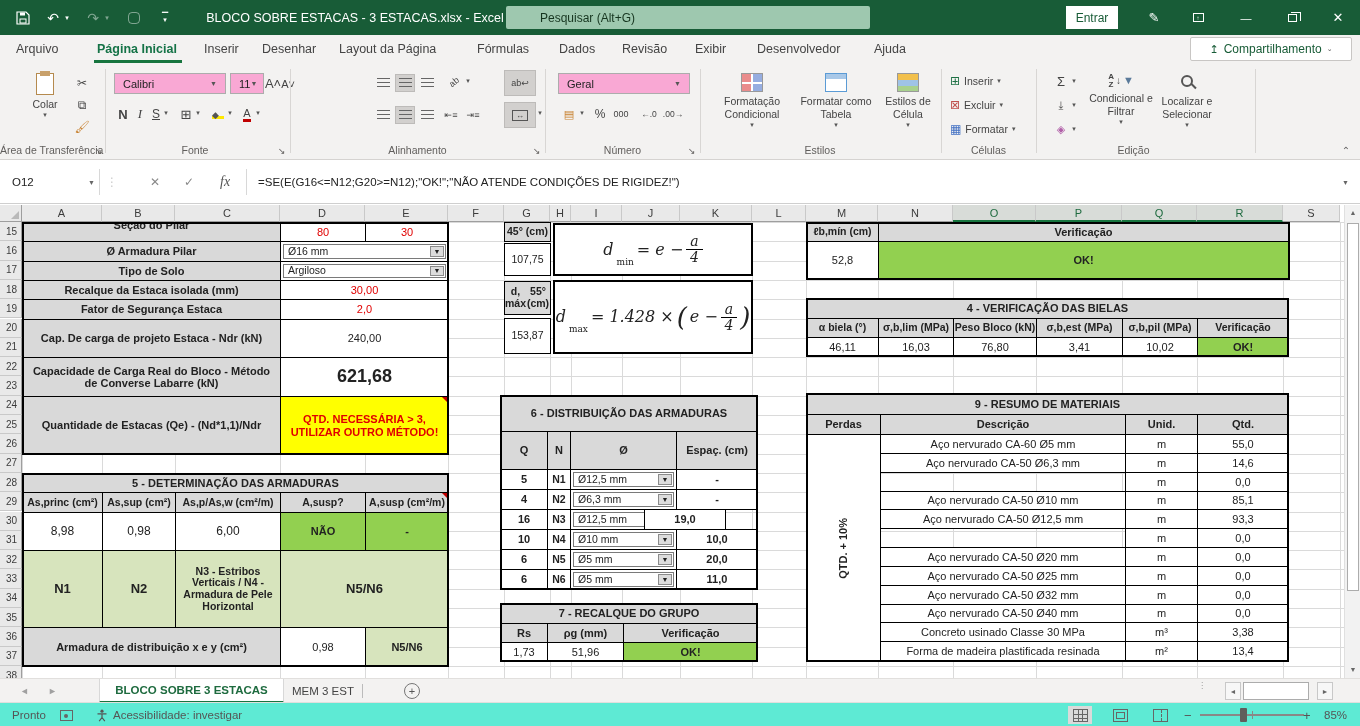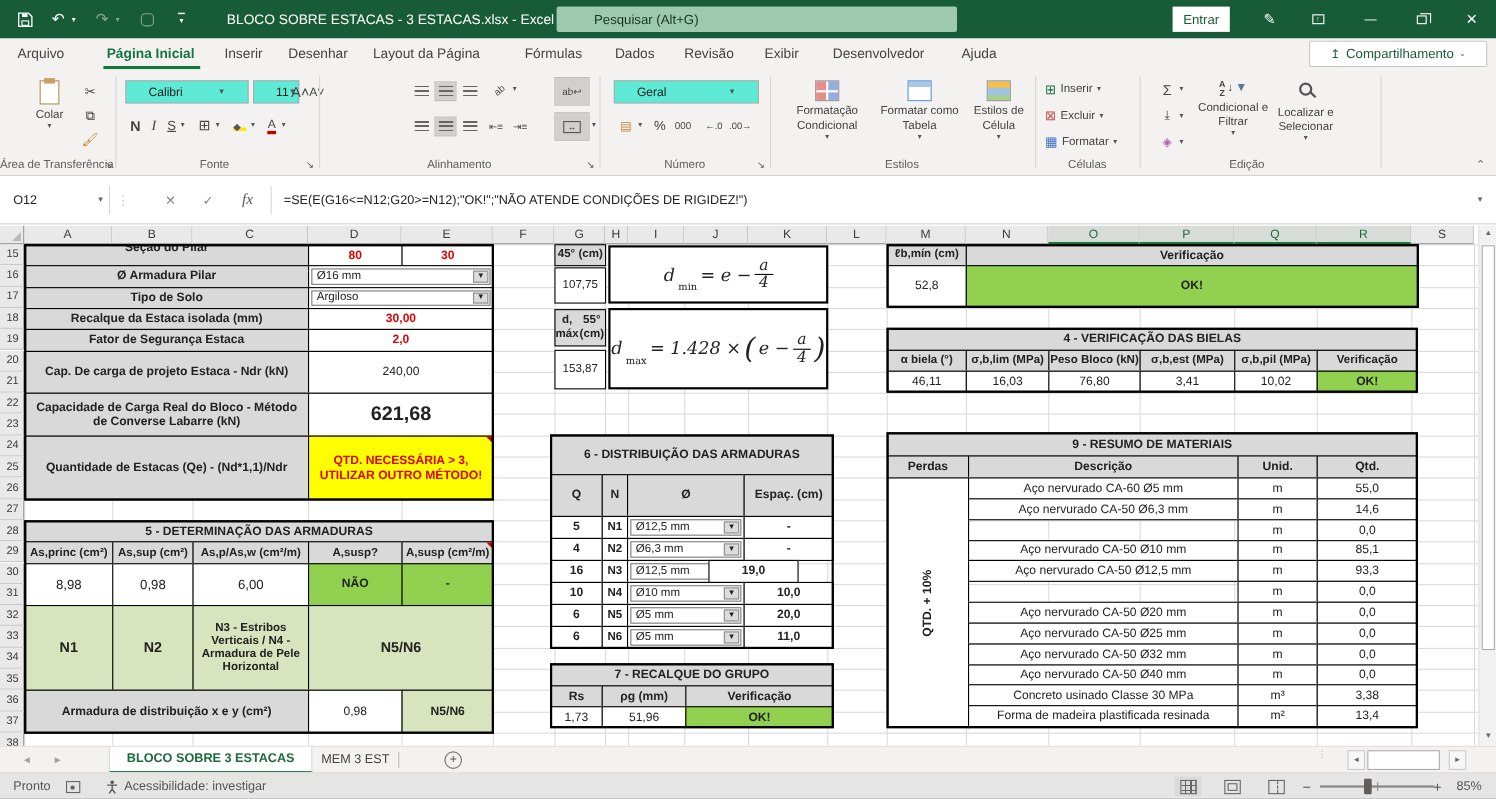--- a/index.html
+++ b/index.html
@@ -26,21 +26,21 @@
 .mtab{position:absolute;top:0;height:28px;display:flex;align-items:center;font-size:12.5px;color:#444;white-space:nowrap}
 .mtab.active{color:#157347;font-weight:700}
 #mtab-underline{position:absolute;left:94px;top:25px;width:88px;height:3px;background:#17753F}
 #sharebtn{position:absolute;left:1190px;top:2px;width:162px;height:24px;background:#fff;border:1px solid #C8C6C4;border-radius:2px;
   display:flex;align-items:center;justify-content:center;gap:5px;color:#185C37;font-size:12px}
 
 #ribbon{position:absolute;left:0;top:63px;width:1360px;height:97px;background:#F3F2F1;border-bottom:1px solid #D5D3D1}
 .rsep{position:absolute;top:6px;height:84px;width:1px;background:#D8D6D4}
 .rlabel{position:absolute;bottom:3px;font-size:10.5px;color:#605E5C;text-align:center;white-space:nowrap}
 .launcher{position:absolute;bottom:3px;font-size:9px;color:#605E5C}
-.combo-r{position:absolute;background:#5eead4;border:1px solid #ACACAC;display:flex;align-items:center;padding:0 20px;font-size:11px;color:#222}
+.combo-r{position:absolute;background:#f9a8d4;border:1px solid #ACACAC;display:flex;align-items:center;padding:0 8px;font-size:11px;color:#222}
 .combo-r .car{margin-left:auto;font-size:7px;color:#555}
 .rsbtn{position:absolute;display:flex;align-items:center;justify-content:center;color:#444;font-size:12px}
 .pressed{background:#D2D0CE;outline:1px solid #BDBBB9}
 .al{display:inline-block;width:13px;height:10px;background:repeating-linear-gradient(#666 0 1.4px,transparent 1.4px 4px)}
 .bigbtn{position:absolute;display:flex;flex-direction:column;align-items:center;color:#444;font-size:10.5px;text-align:center;line-height:1.25}
 .gr-ic{width:22px;height:19px;border:1px solid #999;margin-bottom:3px;
  background:linear-gradient(#fff,#fff) 50% 0/2px 100% no-repeat,linear-gradient(#fff,#fff) 0 50%/100% 2px no-repeat,linear-gradient(90deg,#E98C8C 50%,#96ADE0 50%)}
 .tb-ic{width:22px;height:19px;border:1px solid #5B9BD5;margin-bottom:3px;background:linear-gradient(#A8C8E8 0 5px,#fff 5px)}
 .cs-ic{width:22px;height:19px;border:1px solid #999;margin-bottom:3px;background:linear-gradient(#F2C04C 0 6px,#9FC3E7 6px 12px,#A9D18E 12px)}
 .srow{position:absolute;display:flex;align-items:center;gap:4px;color:#444;font-size:10.5px;white-space:nowrap}
@@ -63,21 +63,21 @@
 #corner::after{content:"";position:absolute;right:2px;bottom:2px;border-left:8px solid transparent;border-bottom:8px solid #B9B9B9}
 .vline{position:absolute;top:17px;bottom:0;width:1px;background:#DADADA;z-index:0}
 .hline{position:absolute;left:22px;right:16px;height:1px;background:#DADADA;z-index:0}
 .c{position:absolute;display:flex;align-items:center;justify-content:center;background:#fff;border:1px solid #000;
   font-size:11px;line-height:1.1;overflow:hidden;text-align:center;z-index:2}
 .hd{background:#D9D9D9;font-weight:700}
 .sm{font-size:10.5px}.b{font-weight:700}
 .lg{background:#D7E4BD;font-weight:700}
 .ok{background:#92D050;font-weight:700}
 .warn{background:#FFFF00;color:#E00000;font-weight:700}
-.red{color:#E00000;font-weight:700}
+.red{color:#E00000;font-weight:400}
 .obox{position:absolute;border:2px solid #000;z-index:3;pointer-events:none}
 .notch{position:absolute;right:0;top:0;border-left:6px solid transparent;border-top:6px solid #C00000;z-index:4}
 .combo{position:absolute;left:2px;right:2px;top:2px;bottom:2px;background:#fff;border:1px solid #7A7A7A;
   display:flex;align-items:center;padding-left:4px;font-size:10.5px;z-index:3}
 .cbtn{position:absolute;right:1px;top:1px;bottom:1px;width:14px;background:#DCDCDC;border:1px solid #8C8C8C;
   display:flex;align-items:center;justify-content:center;font-size:7px;color:#222}
 .vtext{writing-mode:vertical-rl;transform:rotate(180deg);font-weight:700;font-size:11px}
 .formula{font-family:"DejaVu Serif","Liberation Serif",serif;font-style:italic;font-size:16px;display:flex;align-items:center;gap:3px}
 .formula sub{font-size:9px;font-style:normal;align-self:flex-end;margin-bottom:-3px}
 .frac{display:inline-flex;flex-direction:column;align-items:center;line-height:1.05;font-size:14px}
@@ -93,21 +93,21 @@
 .stab{position:absolute;top:0;height:24px;display:flex;align-items:center;justify-content:center;font-size:11.5px}
 #stab1{left:99px;width:185px;background:#fff;border-left:1px solid #D8D8D8;border-right:1px solid #D8D8D8;border-bottom:2px solid #17753F;color:#1E6B3F;font-weight:700}
 #stab2{left:284px;width:78px;color:#444}
 #tabsep{position:absolute;left:362px;top:5px;width:1px;height:14px;background:#BBB}
 #addsheet{position:absolute;left:404px;top:4px;width:16px;height:16px;border:1px solid #767676;border-radius:50%;display:flex;align-items:center;justify-content:center;font-size:11px;color:#555}
 #hscroll-l{position:absolute;left:1225px;top:3px;width:16px;height:18px;border:1px solid #C8C8C8;background:#F7F7F7;display:flex;align-items:center;justify-content:center;font-size:7px;color:#666}
 #hthumb{position:absolute;left:1243px;top:3px;width:66px;height:18px;background:#fff;border:1px solid #ACACAC}
 #hscroll-r{position:absolute;left:1317px;top:3px;width:16px;height:18px;border:1px solid #C8C8C8;background:#F7F7F7;display:flex;align-items:center;justify-content:center;font-size:7px;color:#666}
 #splitdots{position:absolute;left:1198px;top:5px;width:4px;height:14px;color:#999;font-size:8px;line-height:4px}
 
-#statusbar{position:absolute;left:0;top:702px;width:1360px;height:24px;background:#e5e5e5;border-top:1px solid #E1DFDD;color:#555;font-size:11.5px}
+#statusbar{position:absolute;left:0;top:702px;width:1360px;height:24px;background:#5eead4;border-top:1px solid #E1DFDD;color:#555;font-size:11.5px}
 .sb-item{position:absolute;top:0;height:24px;display:flex;align-items:center;gap:5px}
 .macro-ic{display:inline-block;width:13px;height:11px;border:1px solid #666;position:relative}
 .macro-ic::after{content:"";position:absolute;left:3px;top:3px;width:4px;height:4px;background:#666;border-radius:50%}
 .view-ic{position:absolute;top:3px;width:24px;height:18px;display:flex;align-items:center;justify-content:center}
 .vic{width:15px;height:13px;border:1px solid #666}
 .vic.grid{background:repeating-linear-gradient(90deg,transparent 0 3.6px,#666 3.6px 4.6px),repeating-linear-gradient(transparent 0 3.6px,#666 3.6px 4.6px)}
 .vic.layout{position:relative}.vic.layout::after{content:"";position:absolute;inset:2px;border:1px solid #666}
 .vic.pbreak{position:relative}.vic.pbreak::after{content:"";position:absolute;left:7px;top:0;bottom:0;border-left:1px dashed #666}
 #zoomtrack{position:absolute;left:1200px;top:11px;width:104px;height:2px;background:#8A8886}
 #zoomnotch{position:absolute;left:1252px;top:8px;width:1px;height:8px;background:#8A8886}

